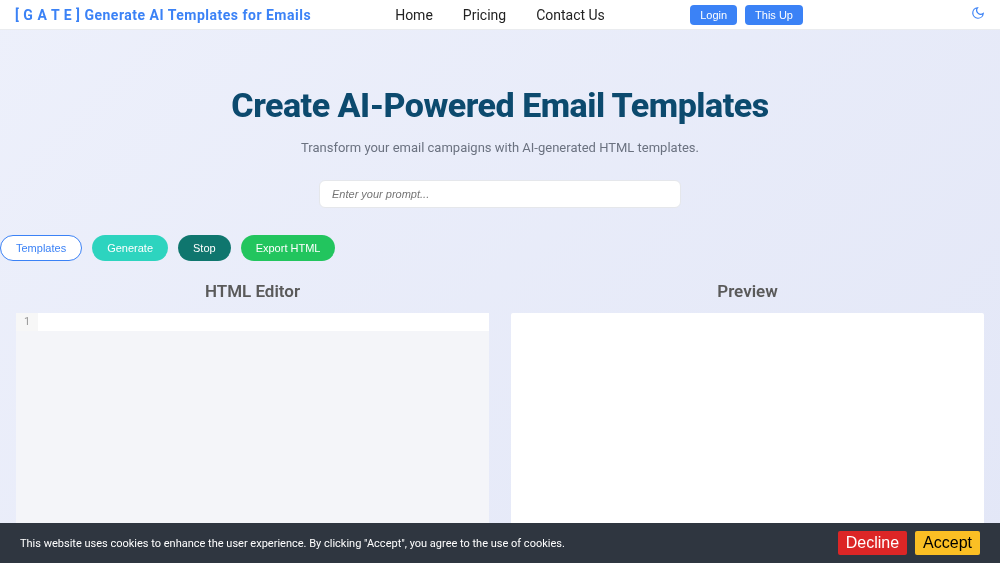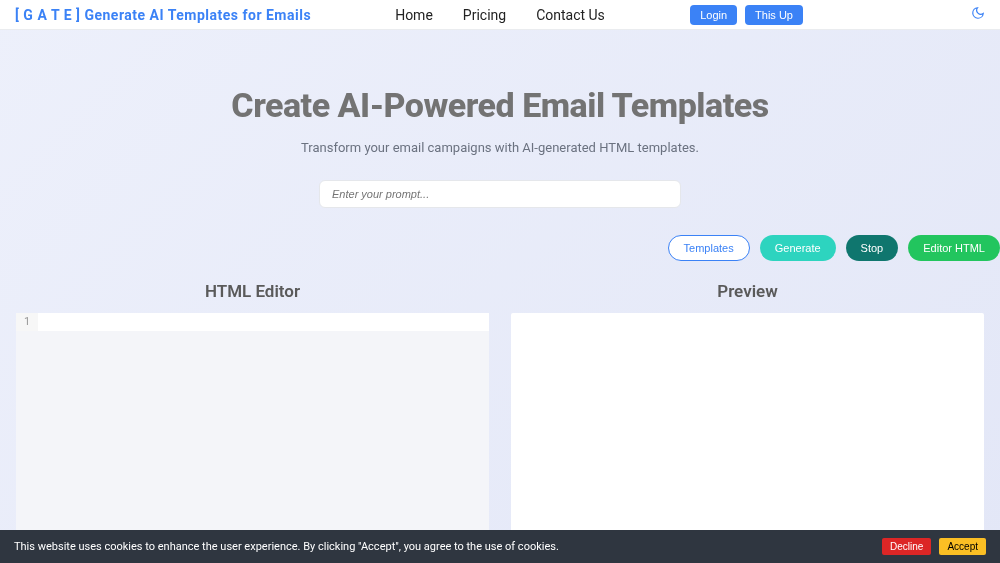--- a/index.html
+++ b/index.html
@@ -61,21 +61,21 @@
       color: #3b82f6;
       cursor: pointer;
     }
     .hero {
       text-align: center;
       padding-top: 55px;
     }
     .hero h1 {
       font-size: 34px;
       font-weight: 800;
-      color: #737373;
+      color: #0c4a6e;
       letter-spacing: -0.5px;
     }
     .hero p {
       margin-top: 15px;
       font-size: 13px;
       color: #6b7280;
     }
     .prompt-input {
       margin: 25px auto 12px;
       width: 362px;
@@ -85,21 +85,21 @@
       background: #fff;
       padding: 0 12px;
       font-size: 11px;
       color: #9ca3af;
       outline: none;
       font-style: italic;
     }
     .action-row {
       margin-top: 15px;
       display: flex;
-      justify-content: flex-end;
+      justify-content: flex-start;
       gap: 10px;
     }
     .pill-btn {
       border-radius: 16px;
       padding: 6px 15px;
       font-size: 11px;
       font-weight: 500;
       cursor: pointer;
       border: none;
     }
@@ -153,33 +153,33 @@
       border-radius: 2px;
     }
     .cookie-bar {
       position: absolute;
       bottom: 0;
       left: 0;
       right: 0;
       background: #2f3640;
       color: #fff;
       font-size: 11px;
-      padding: 8px 14px;
+      padding: 8px 20px;
       display: flex;
       align-items: center;
     }
     .cookie-actions {
       margin-left: auto;
       display: flex;
       gap: 8px;
     }
     .cookie-btn {
       border: none;
       padding: 3px 8px;
-      font-size: 10px;
+      font-size: 16px;
       border-radius: 2px;
       cursor: pointer;
       font-weight: 500;
     }
     .cookie-decline { background: #dc2626; color: #fff; }
     .cookie-accept { background: #fbbf24; color: #000; }
     .moon-icon {
       width: 14px;
       height: 14px;
       display: inline-block;
@@ -207,21 +207,21 @@
 </div>
 
 <div class="hero">
   <h1>Create AI-Powered Email Templates</h1>
   <p>Transform your email campaigns with AI-generated HTML templates.</p>
   <input class="prompt-input" type="text" placeholder="Enter your prompt..." style="">
   <div class="action-row">
     <button class="pill-btn pill-outline">Templates</button>
     <button class="pill-btn pill-teal">Generate</button>
     <button class="pill-btn pill-red">Stop</button>
-    <button class="pill-btn pill-green">Editor HTML</button>
+    <button class="pill-btn pill-green">Export HTML</button>
   </div>
 </div>
 
 <div class="workspace">
   <div class="panel">
     <div class="panel-title">HTML Editor</div>
     <div class="editor-outer">
       <div class="editor-wrapper">
         <div class="gutter-col">1</div>
         <div class="code-col"></div>

